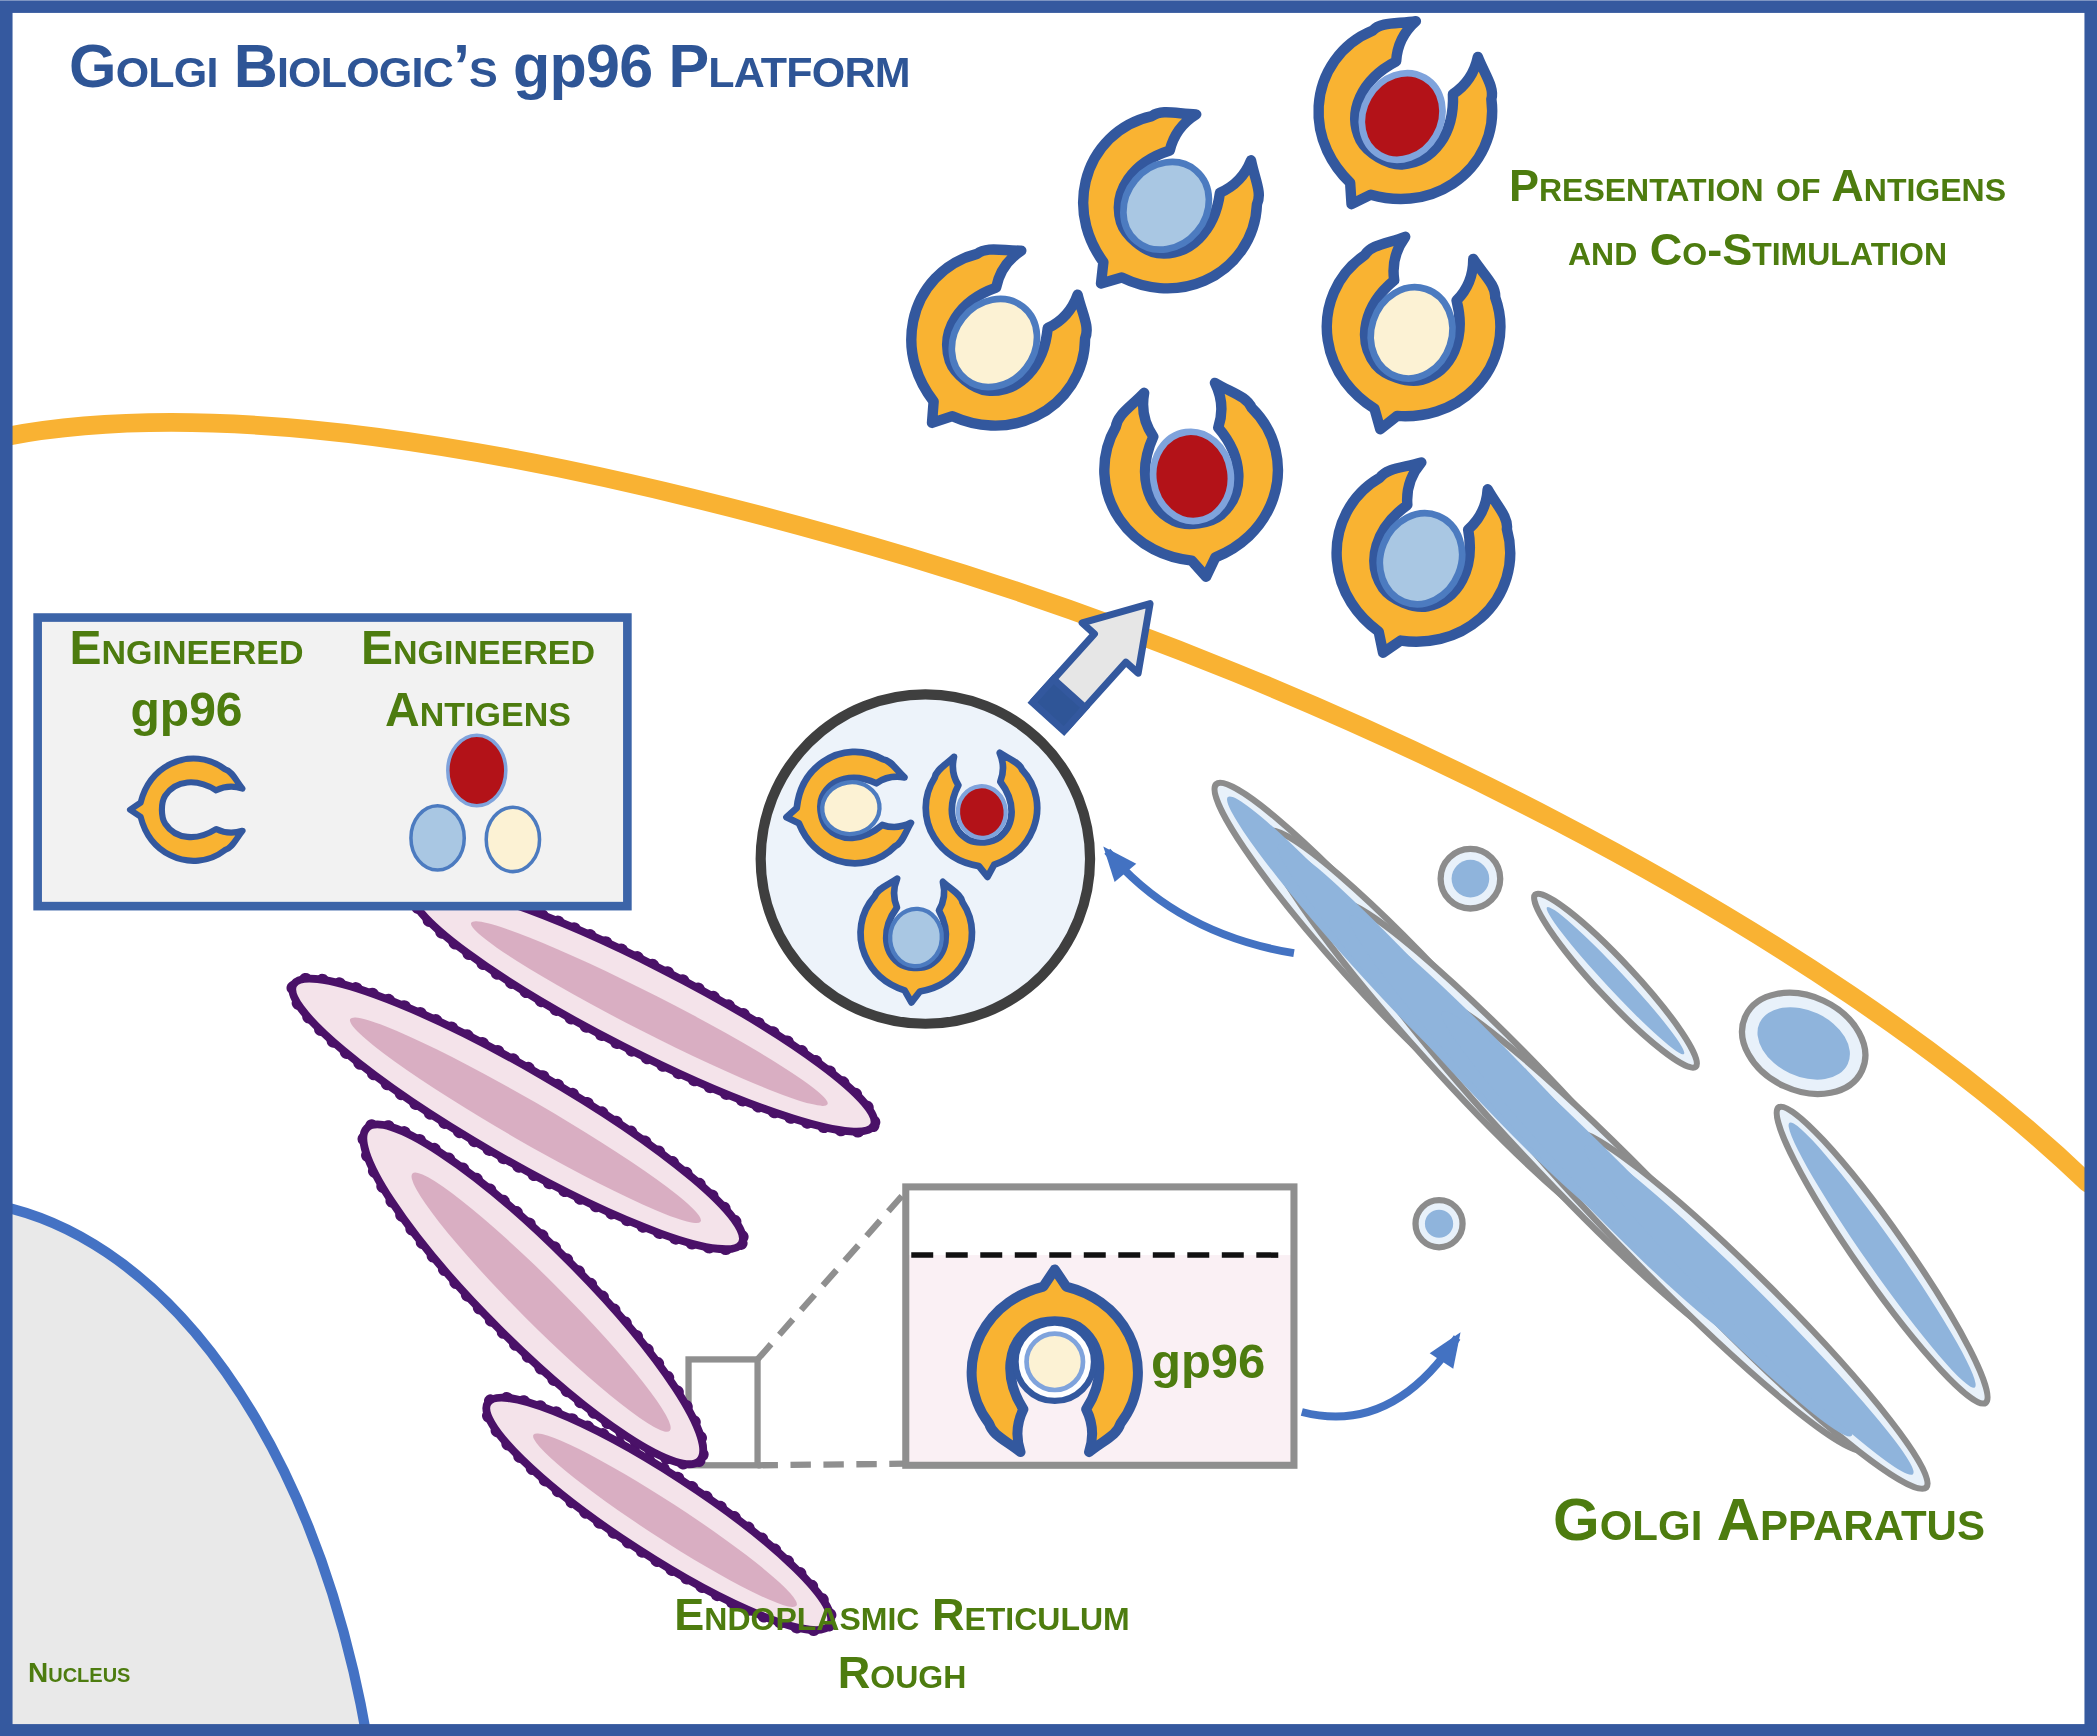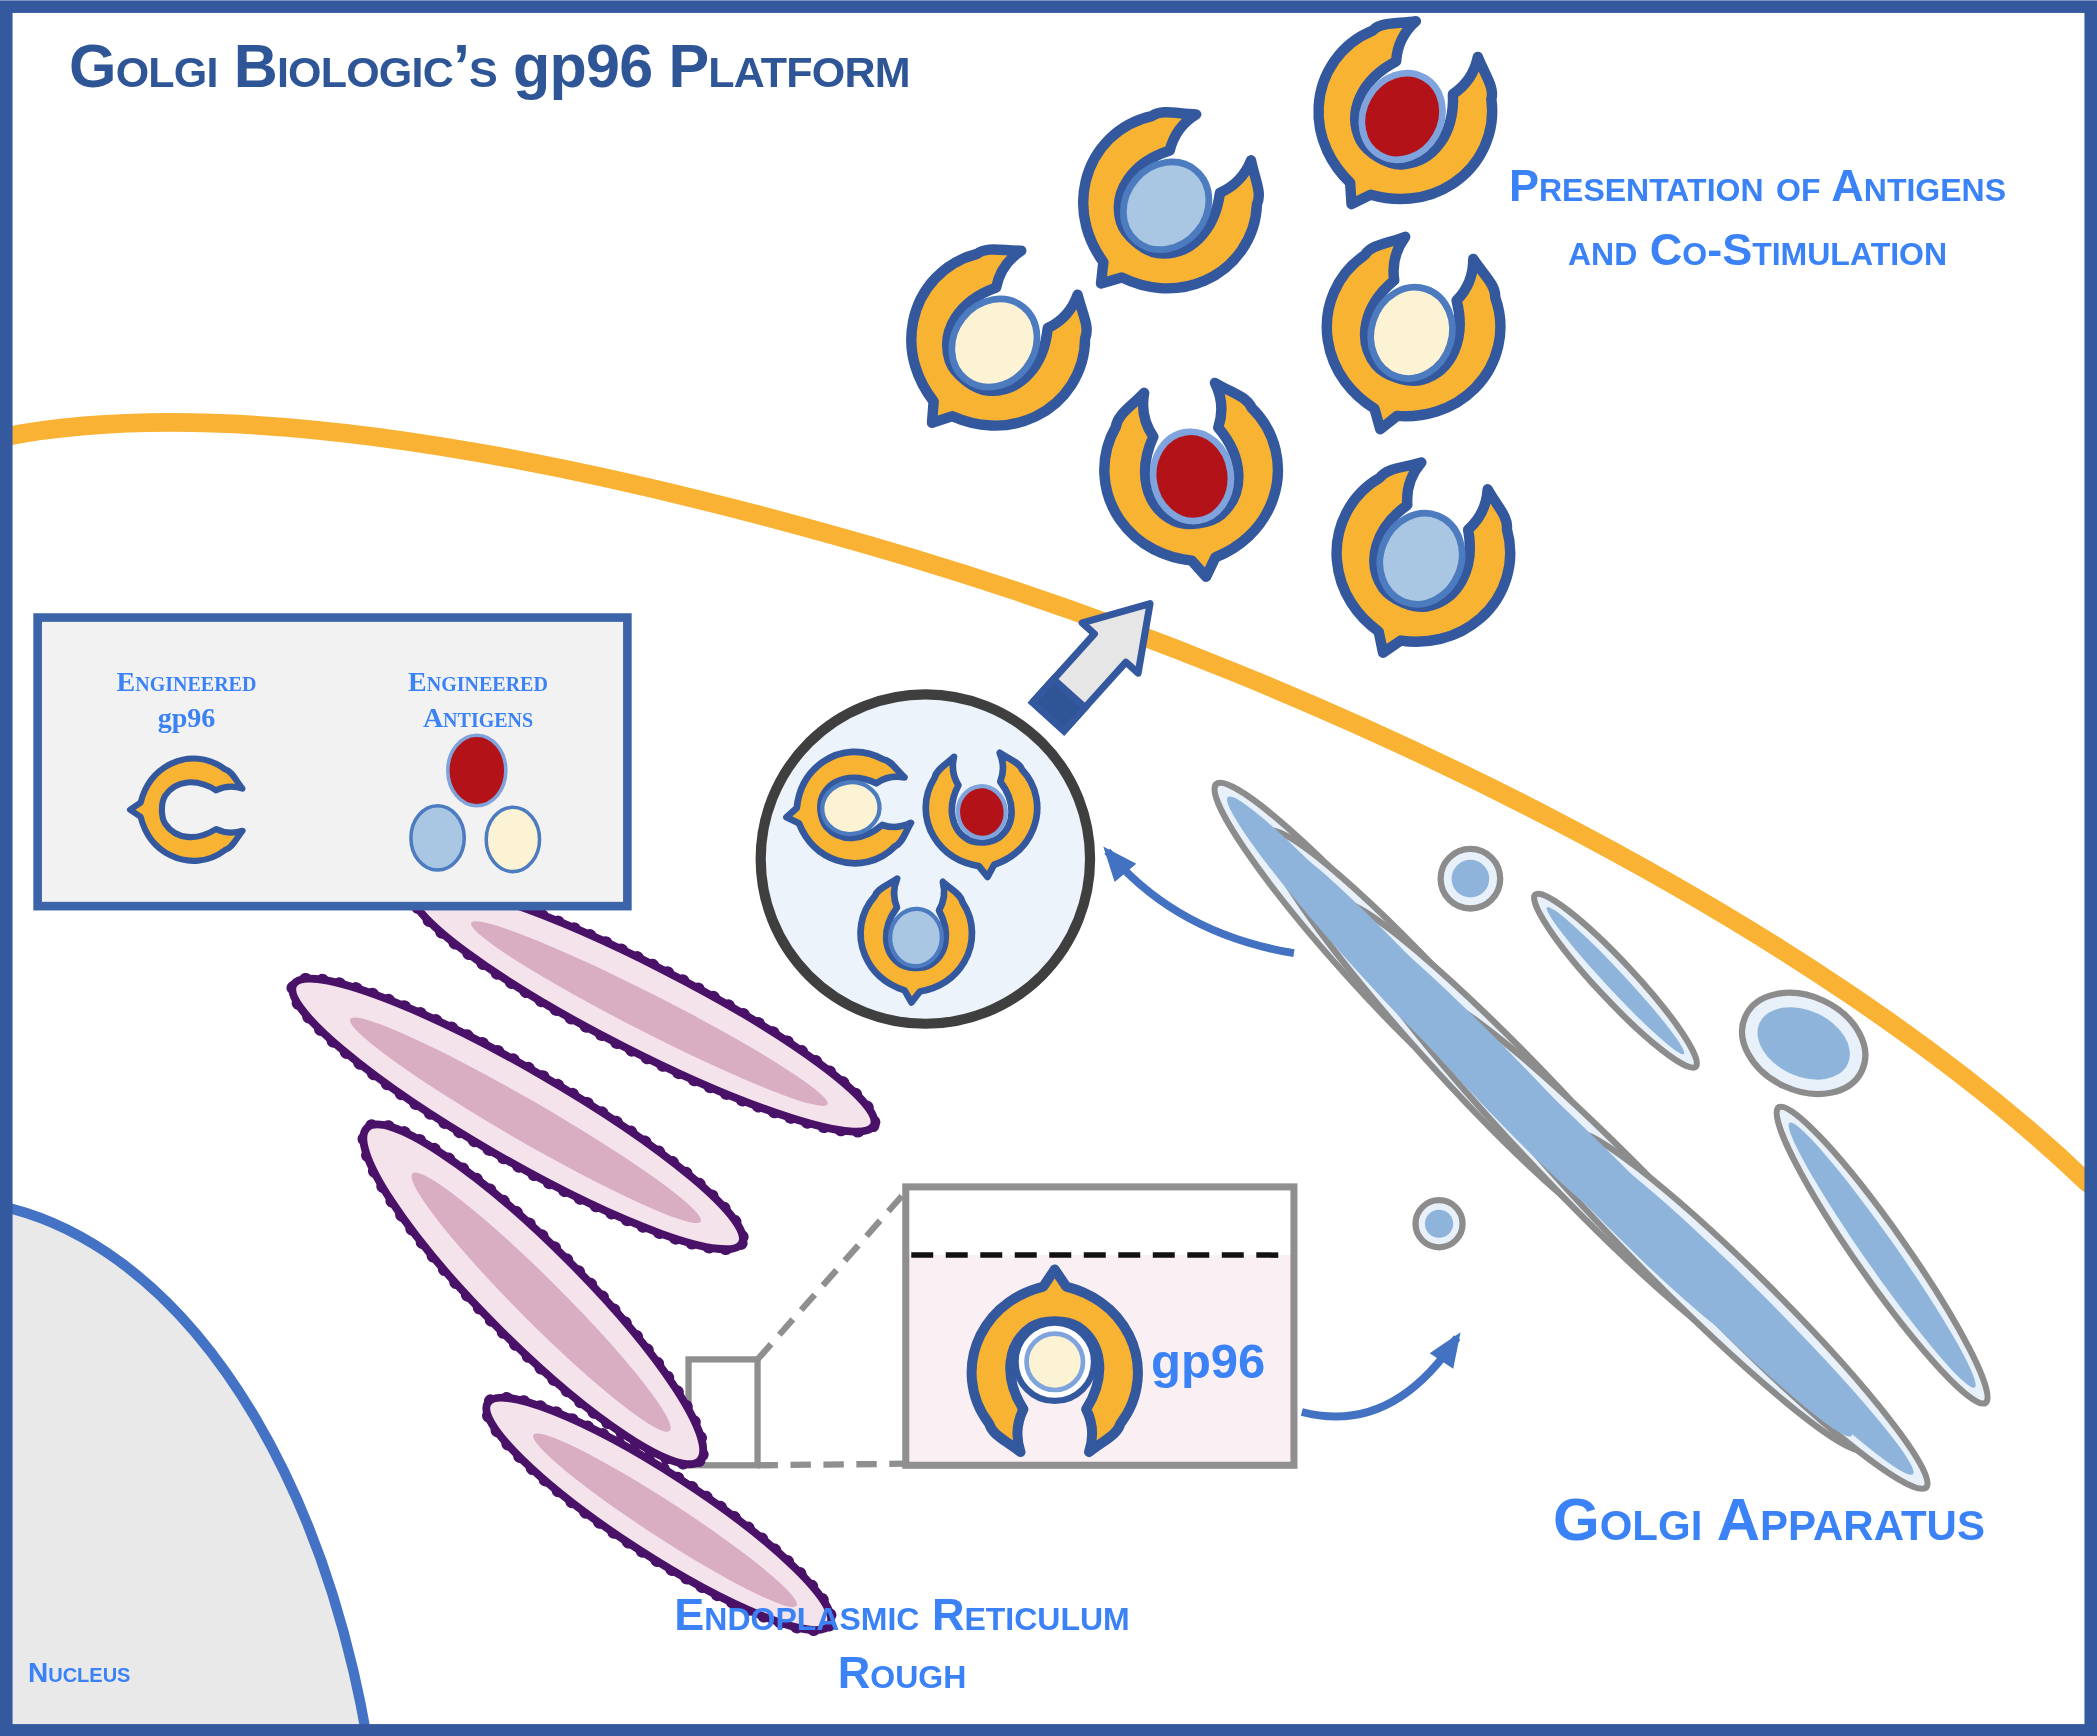--- a/index.html
+++ b/index.html
@@ -1,23 +1,23 @@
 <!DOCTYPE html>
 <html style="--frame: #35599F; --title: #2E5596; --membrane: #F9B233; --moleculeOrange: #F9B332; --moleculeOutline: #33589E; --antigenRed: #B31218; --antigenBlue: #A9C7E3; --antigenCream: #FCF2D4; --antigenRingLight: #7FA3DC; --antigenRingDark: #4C7BC0; --vesicleFill: #EDF3FA; --vesicleStroke: #3F3F3F; --golgiPale: #E8F1FA; --golgiBlue: #8FB4DC; --golgiOutline: #8C8C8C; --erLight: #F4E3EA; --erDark: #D2A0B8; --erOutline: #4A1168; --nucleusFill: #E9E9E9; --nucleusStroke: #4472C4; --legendBg: #F2F2F2; --legendBorder: #3C64A8; --insetPink: #FAF0F4; --insetBorder: #8F8F8F; --arrowBlue: #4372C2; --arrowGray: #E6E6E6; --arrowTail: #2F5597;font-size:12.6px"><head>
 <meta charset="utf-8">
 <style>
   html,body{margin:0;padding:0;background:#fff;}
   #stage{position:relative;width:2097px;height:1737px;background:#fff;overflow:hidden;
          font-family:"Liberation Sans",sans-serif;}
   #art{position:absolute;left:0;top:0;}
-  .txt{position:absolute;font-weight:bold;font-variant:small-caps;color:#3b82f6;z-index:5;}
+  .txt{position:absolute;font-weight:bold;font-variant:small-caps;color:#4d7c0f;z-index:5;}
   .no-sc{font-variant:normal;}
   .title{left:69px;top:31px;font-size:61px;letter-spacing:-0.8px;color:var(--title);white-space:nowrap;}
   .presentation{left:1420px;top:154px;width:675px;text-align:center;font-size:45px;line-height:1.42;}
-  .legend-col{top:664px;text-align:center;font-size:28px;line-height:1.3;font-family:Liberation Serif, serif;}
+  .legend-col{top:617px;text-align:center;font-size:48px;line-height:1.3;}
   .legend-col.c1{left:49px;width:275px;}
   .legend-col.c2{left:337px;width:282px;}
   .golgi-label{left:1553px;top:1485px;width:486px;text-align:left;font-size:60px;}
   .er-label{left:604px;top:1586px;width:596px;text-align:center;font-size:45px;line-height:1.28;}
   .nucleus-label{left:28px;top:1657px;font-size:28px;}
   .inset-label{left:1151px;top:1333px;width:149px;font-size:49px;font-variant:normal;}
   
   .gp96{fill:var(--moleculeOrange);stroke:var(--moleculeOutline);stroke-width:7;stroke-linejoin:round;}
   .ag{stroke-width:4.5;}
   .ag-red{fill:var(--antigenRed);stroke:var(--antigenRingLight);}

